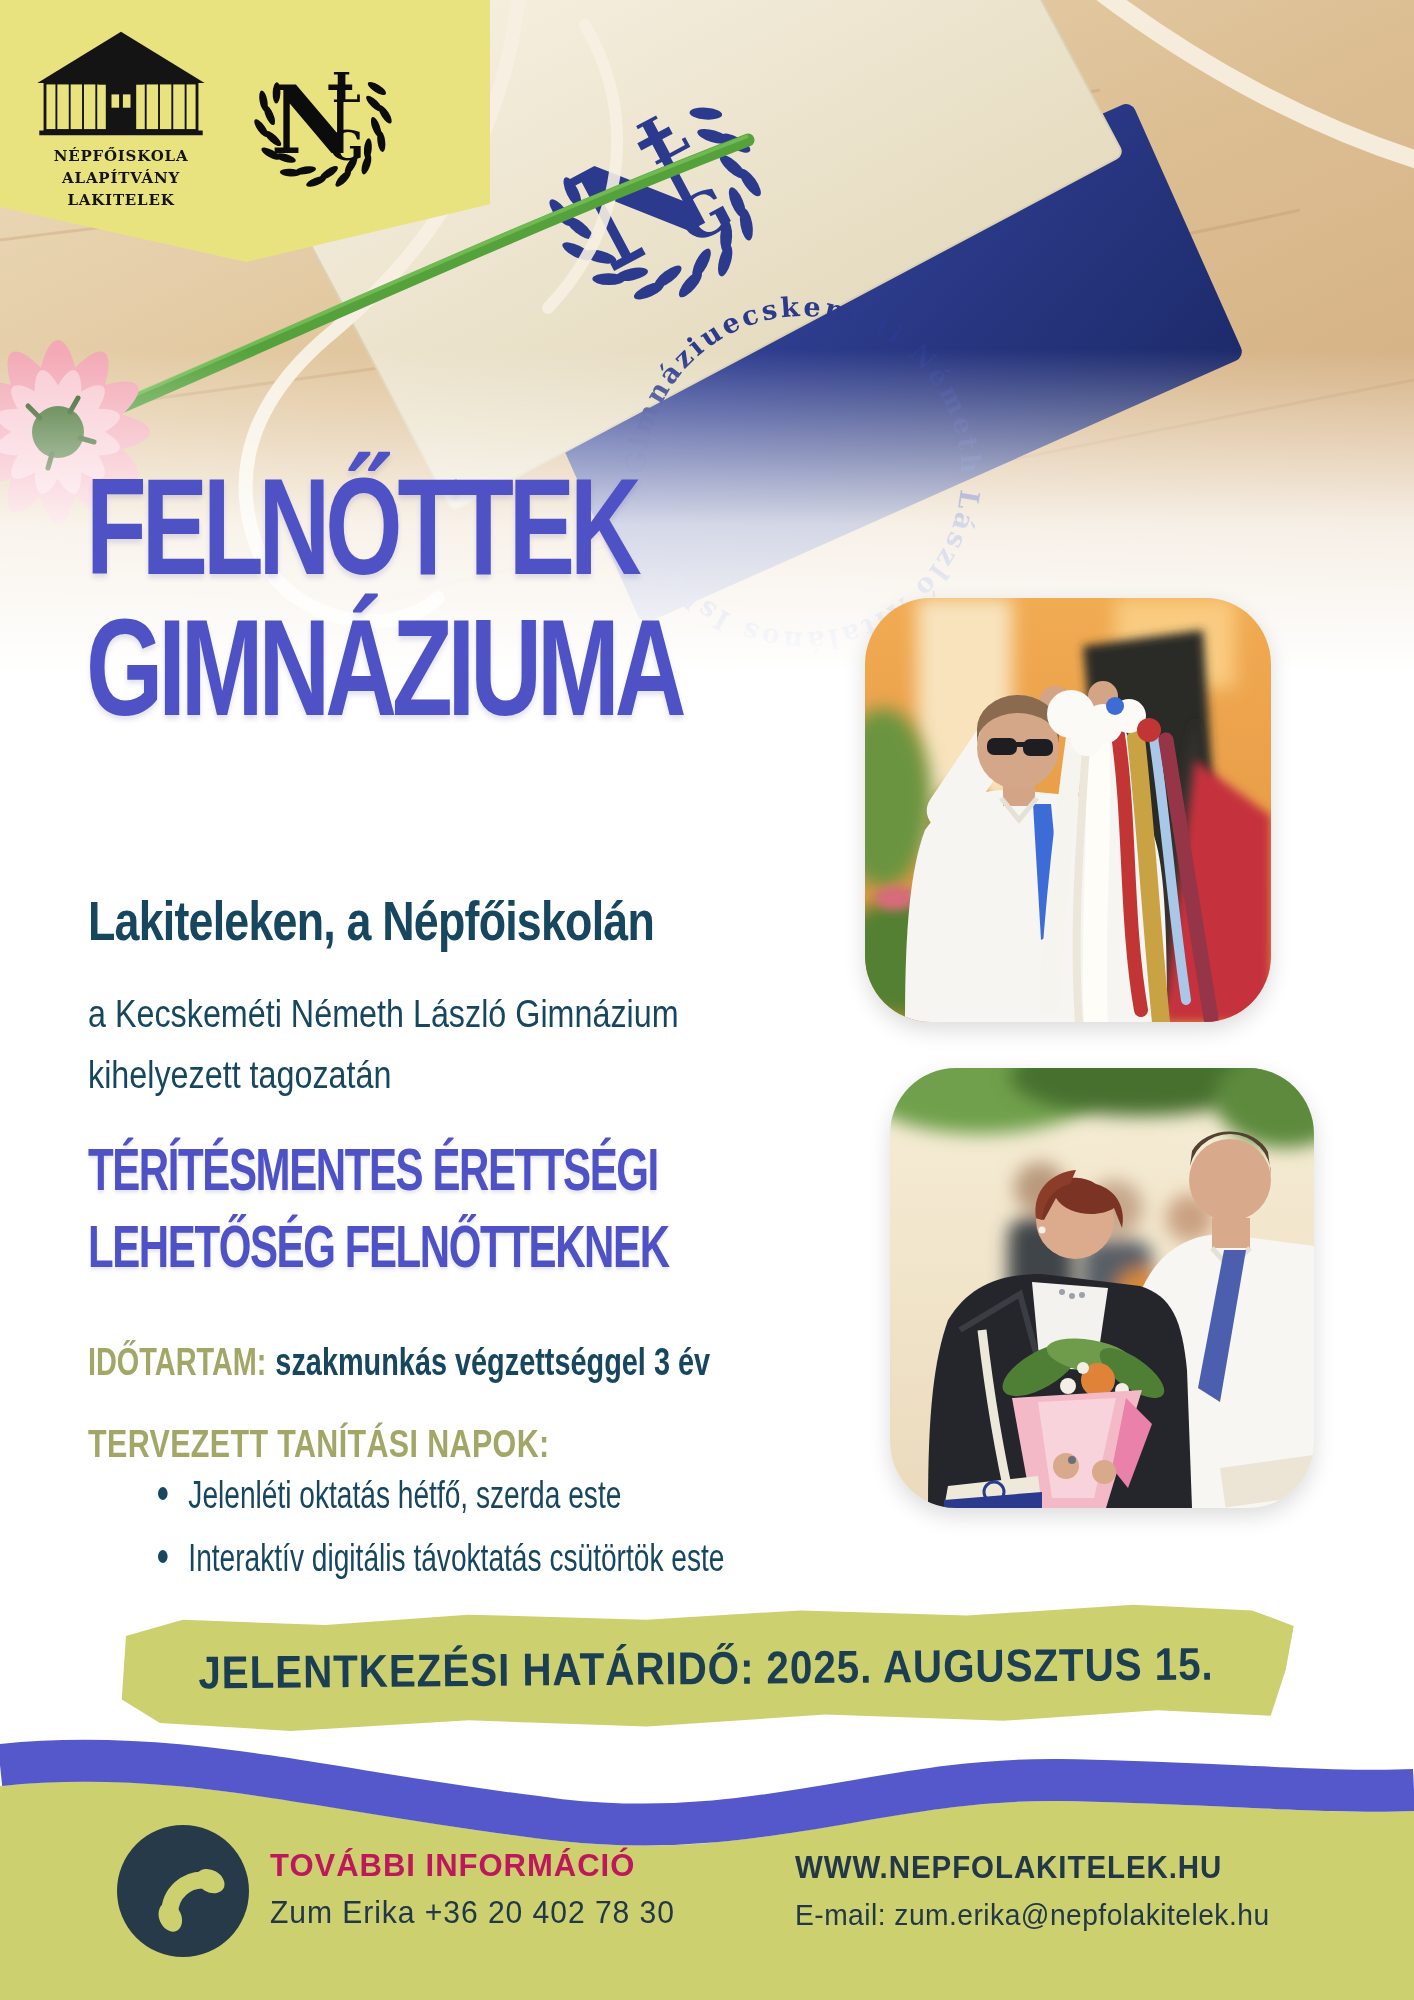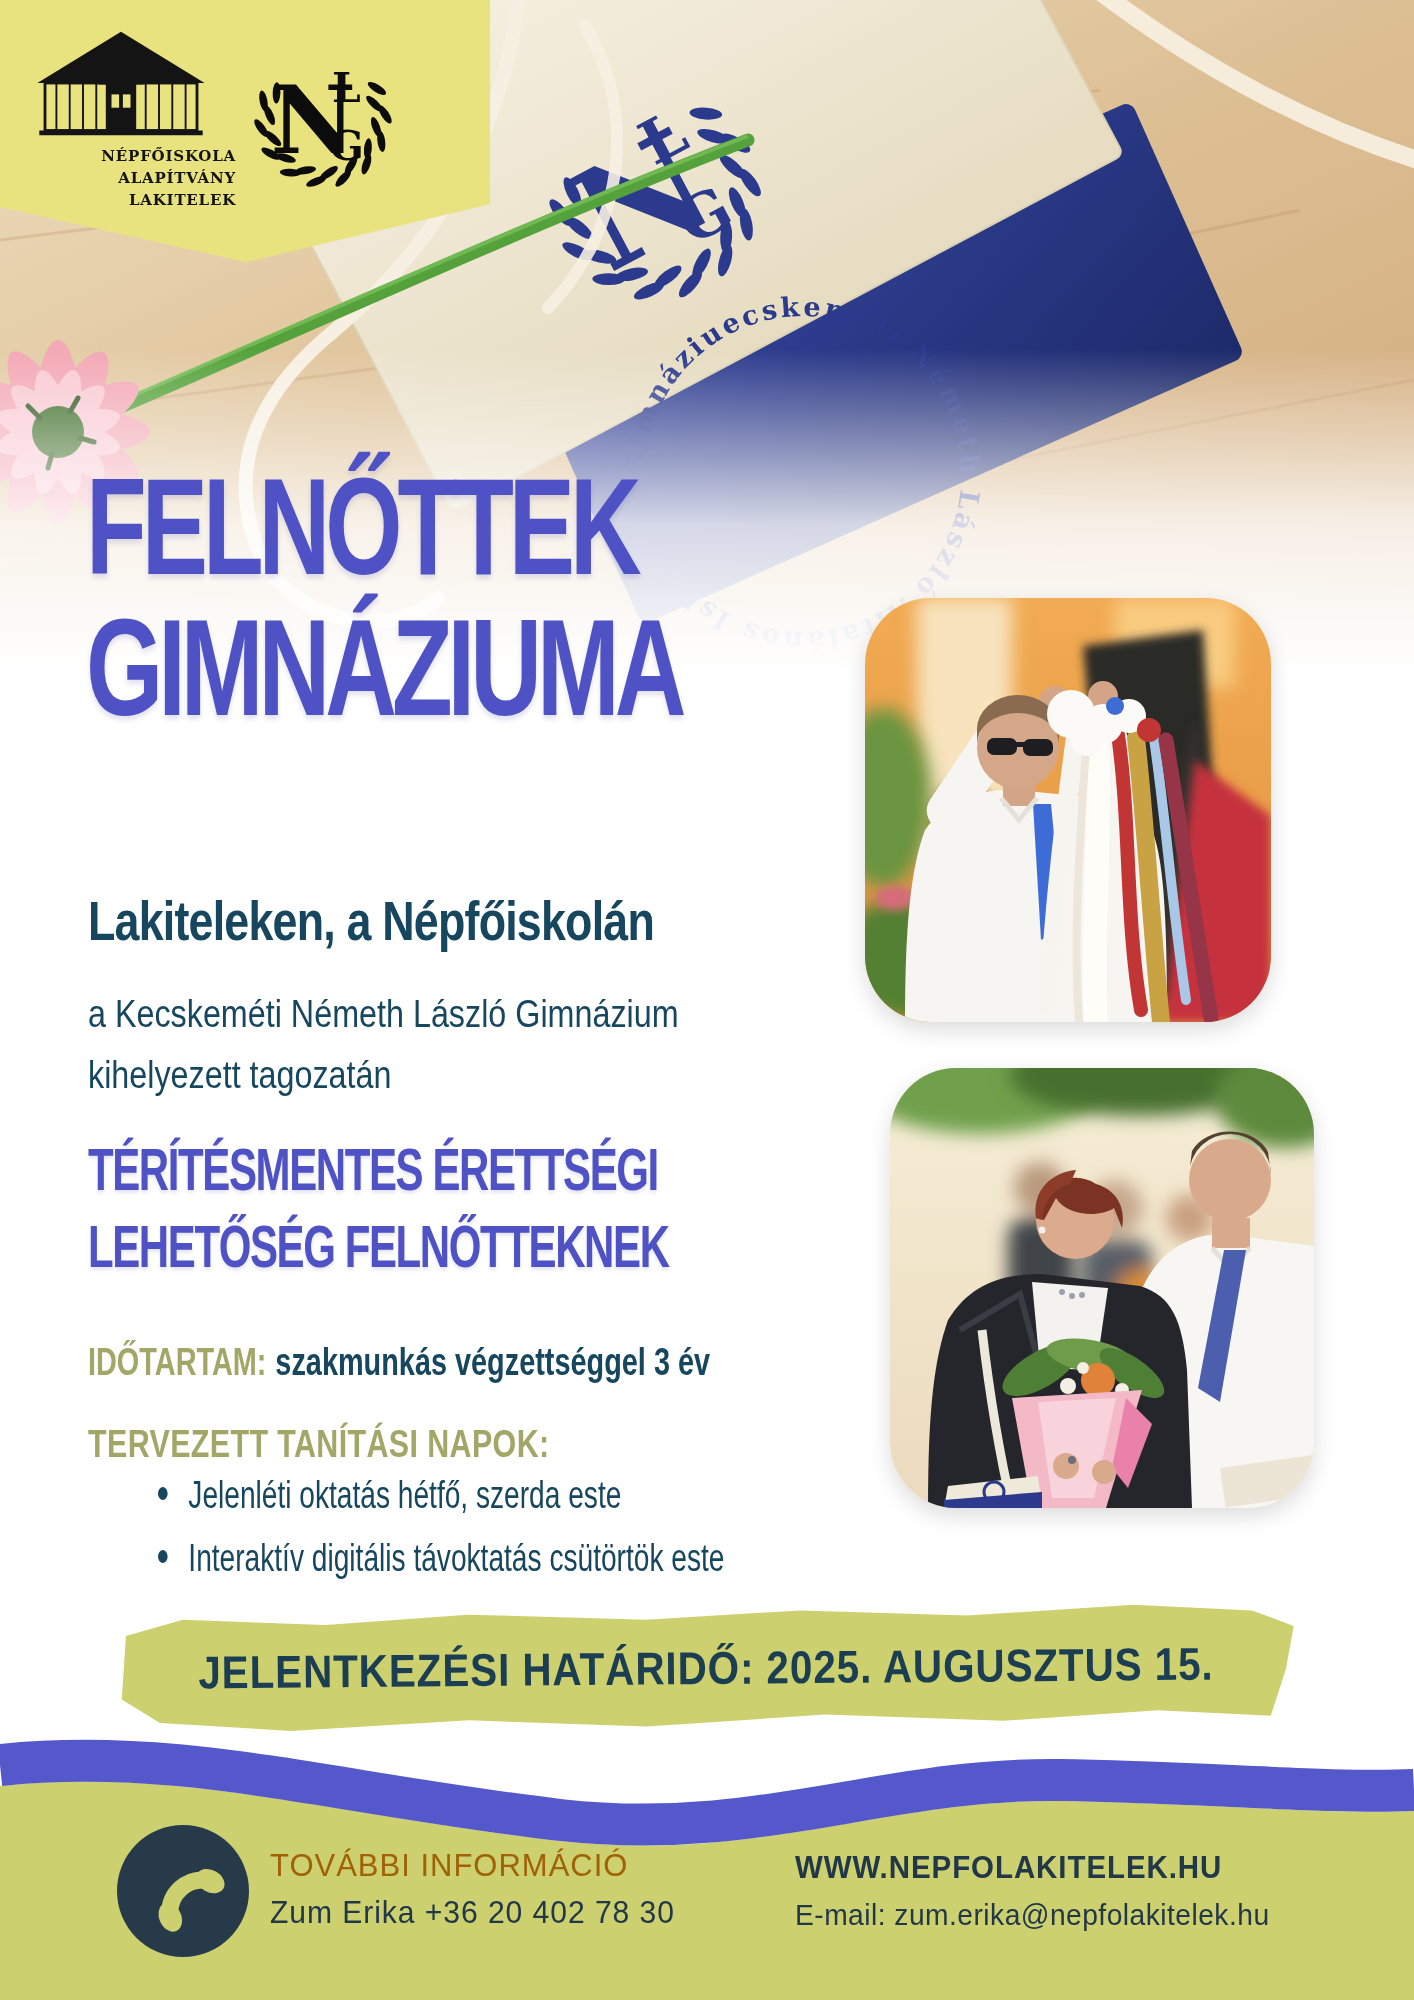--- a/index.html
+++ b/index.html
@@ -6,21 +6,21 @@
   .poster{position:relative;width:1414px;height:2000px;background:#ffffff;overflow:hidden;
           font-family:"Liberation Sans",sans-serif;}
 
   
   .hero{position:absolute;top:0;left:0;width:1414px;height:672px;}
 
   
   .badge{position:absolute;top:0;left:0;width:490px;height:262px;background:#e9e37f;
          clip-path:polygon(0 0,100% 0,100% 78%,50.2% 100%,0 79%);}
   .badge .building{position:absolute;left:26px;top:24px;width:190px;height:118px;}
-  .badge .org-caption{position:absolute;left:6px;top:146px;width:230px;text-align:right;
+  .badge .org-caption{position:absolute;left:6px;top:146px;width:230px;text-align:center;
          font-family:"DejaVu Serif",serif;font-size:15px;line-height:1.45;letter-spacing:.8px;
          color:#141414;font-weight:600;}
   .badge .nlg{position:absolute;left:238px;top:30px;width:170px;height:185px;}
 
   
   .abs{position:absolute;}
   .page-title{left:86px;top:456px;color:#4e52c4;font-weight:800;font-size:138px;line-height:1.02;
       letter-spacing:-7px;transform:scaleX(.72);transform-origin:left top;white-space:nowrap;
       text-shadow:0 4px 6px rgba(90,90,180,.18);}
   .subtitle{left:88px;top:888px;color:#17465f;font-size:56px;font-weight:600;letter-spacing:-1px;
@@ -53,21 +53,21 @@
 
   
   .photo{position:absolute;overflow:hidden;border-radius:66px;box-shadow:0 8px 22px rgba(0,0,0,.14);}
   .photo1{left:865px;top:598px;width:406px;height:424px;}
   .photo2{left:890px;top:1068px;width:424px;height:440px;}
   .photo svg{display:block;}
 
   
   .footer-wave{position:absolute;left:0;top:1738px;width:1414px;height:262px;}
   .phone-badge{position:absolute;left:112px;top:1820px;width:142px;height:142px;}
-  .f-info{left:270px;top:1848px;color:#a16207;font-size:31px;font-weight:400;letter-spacing:1px;
+  .f-info{left:270px;top:1848px;color:#be185d;font-size:31px;font-weight:700;letter-spacing:1px;
       white-space:nowrap;}
   .f-contact{left:270px;top:1894px;color:#223748;font-size:32px;font-weight:500;letter-spacing:1px;
       white-space:nowrap;transform:scaleX(.94);transform-origin:left top;}
   .f-web{left:795px;top:1850px;color:#223748;font-size:31px;font-weight:800;letter-spacing:1px;
       white-space:nowrap;transform:scaleX(.95);transform-origin:left top;}
   .f-email{left:795px;top:1898px;color:#223748;font-size:30px;font-weight:500;letter-spacing:.5px;
       white-space:nowrap;transform:scaleX(.94);transform-origin:left top;}
 </style>
 </head>
 <body>

